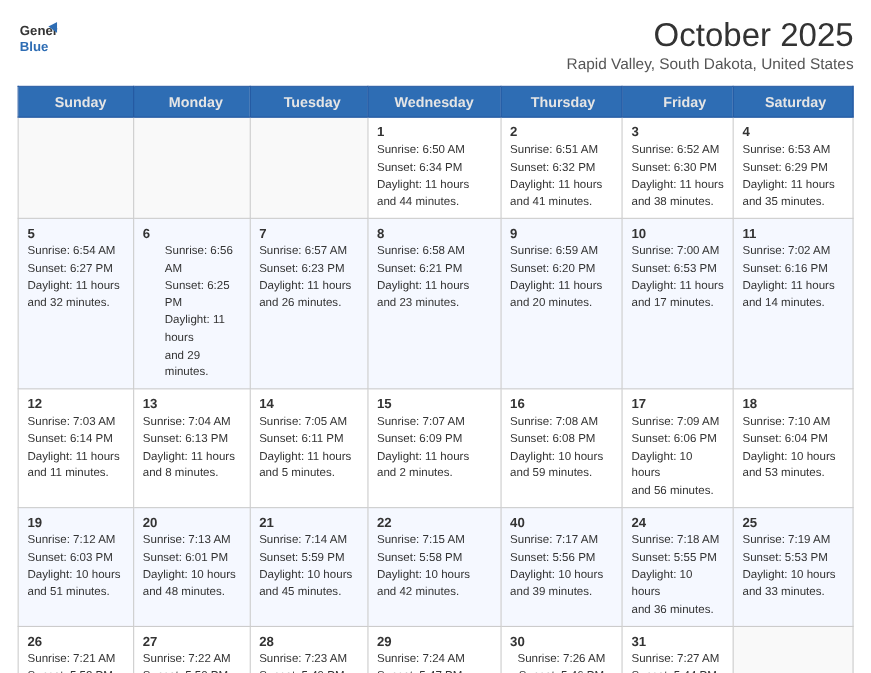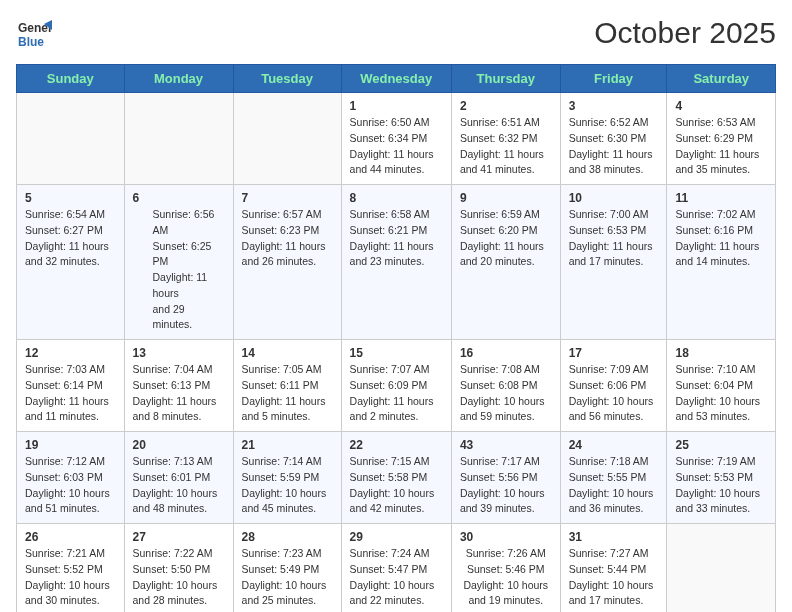--- a/index.html
+++ b/index.html
@@ -37,23 +37,23 @@
       font-size: 14px;
       color: #555;
     }
     .calendar {
       width: 100%;
       border-collapse: collapse;
       border: 1px solid #ccc;
     }
     .calendar th {
       background-color: #2e6db4;
-      color: #86efac;
-      text-align: center;
-      padding: 6px 8px;
+      color: #e5e5e5;
+      text-align: right;
+      padding: 6px 24px;
       font-size: 13px;
       border: 1px solid #2357a0;
     }
     .calendar td {
       vertical-align: top;
       padding: 6px 8px;
       font-size: 10.5px;
       color: #333;
       border: 1px solid #ccc;
       width: 113px;
@@ -86,20 +86,21 @@
   <div class="logo">
     <svg class="logo-icon" viewBox="0 0 36 36">
       <rect x="0" y="0" width="36" height="36" fill="white"></rect>
       <text x="2" y="16" font-size="12" font-weight="bold" fill="#333" font-family="Arial">General</text>
       <text x="2" y="30" font-size="12" font-weight="bold" fill="#2e6db4" font-family="Arial">Blue</text>
       <polygon points="28,8 36,4 36,14" fill="#2e6db4"></polygon>
     </svg>
   </div>
   <div class="title-block">
     <h1>October 2025</h1>
+    <p>Rapid Valley, South Dakota, United States</p>
   </div>
 </div>
 
 <table class="calendar">
   <thead>
     <tr>
     <th>Sunday</th>
         <th>Monday</th>
         <th>Tuesday</th>
         <th>Wednesday</th>
@@ -267,21 +268,21 @@
 and 45 minutes.</div>
         </td>
         <td>
           <span class="day-num">22</span>
           <div class="day-info" style="white-space: pre-line;">Sunrise: 7:15 AM
 Sunset: 5:58 PM
 Daylight: 10 hours
 and 42 minutes.</div>
         </td>
         <td>
-          <span class="day-num">43</span>
+          <span class="day-num">40</span>
           <div class="day-info" style="white-space: pre-line;">Sunrise: 7:17 AM
 Sunset: 5:56 PM
 Daylight: 10 hours
 and 39 minutes.</div>
         </td>
         <td>
           <span class="day-num">24</span>
           <div class="day-info" style="white-space: pre-line;">Sunrise: 7:18 AM
 Sunset: 5:55 PM
 Daylight: 10 hours

